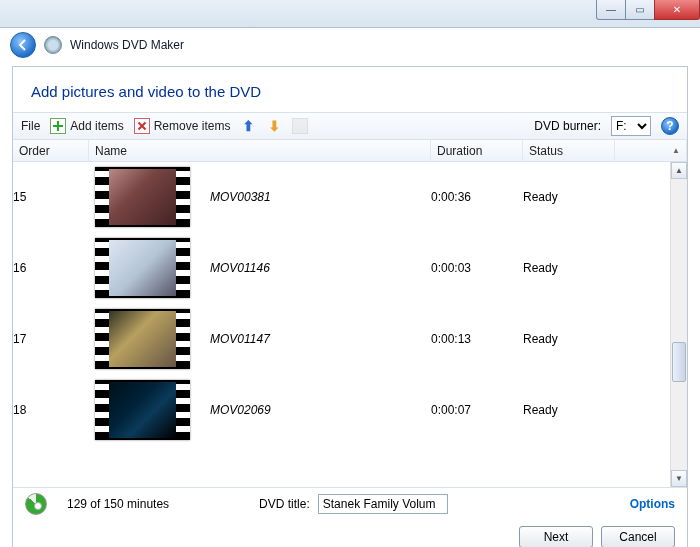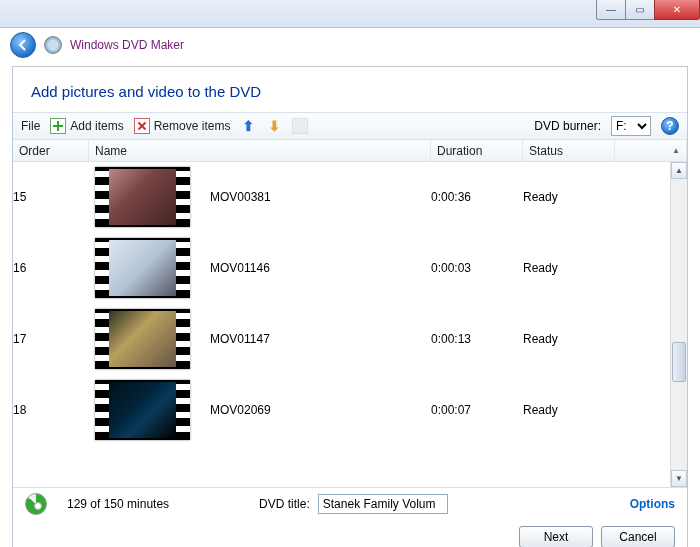--- a/index.html
+++ b/index.html
@@ -53,21 +53,21 @@
     border: 1px solid #1b5fa8;
     display:flex;align-items:center;justify-content:center;
     color:#fff;
   }
   .appicon {
     width: 18px; height: 18px;
     background: radial-gradient(circle, #cde 40%, #8ab 70%);
     border-radius: 50%;
     border:1px solid #789;
   }
-  .apptitle { font-size: 12px; color:#701a75; }
+  .apptitle { font-size: 12px; color:#0f172a; }
   
   .panel {
     margin: 8px 12px 12px 12px;
     border: 1px solid #bcc8d4;
     background: #fff;
     height: 490px;
     position: relative;
     display:flex; flex-direction:column;
   }
   .panel-title {
@@ -129,21 +129,21 @@
     background:#f0f0f0;border-left:1px solid #ddd;
   }
   .scrollbar .sbtn{height:17px;background:linear-gradient(#fafcff,#e2e8f0);border:1px solid #c0c8d0;display:flex;align-items:center;justify-content:center;font-size:8px;color:#555;}
   .scrollbar .thumb{position:absolute;left:1px;right:1px;top:180px;height:40px;background:linear-gradient(90deg,#eaf0f8,#c8d4e4);border:1px solid #a8b8c8;border-radius:2px;}
   .row {
     display:flex; align-items:center;
     height:71px;
     border-bottom:1px solid transparent;
   }
   .row .col-order{display:flex;align-items:center;}
-  .row .col-name{display:flex;align-items:center;gap:20px;}
+  .row .col-name{display:flex;align-items:center;gap:20px;font-style:italic;}
   .filmthumb {
     width:95px;height:60px;
     background:#000;
     position:relative;
     box-shadow:0 0 2px rgba(0,0,0,0.5);
     margin-left:6px;
   }
   .filmthumb::before, .filmthumb::after{
     content:"";position:absolute;top:0;bottom:0;width:14px;
     background:

